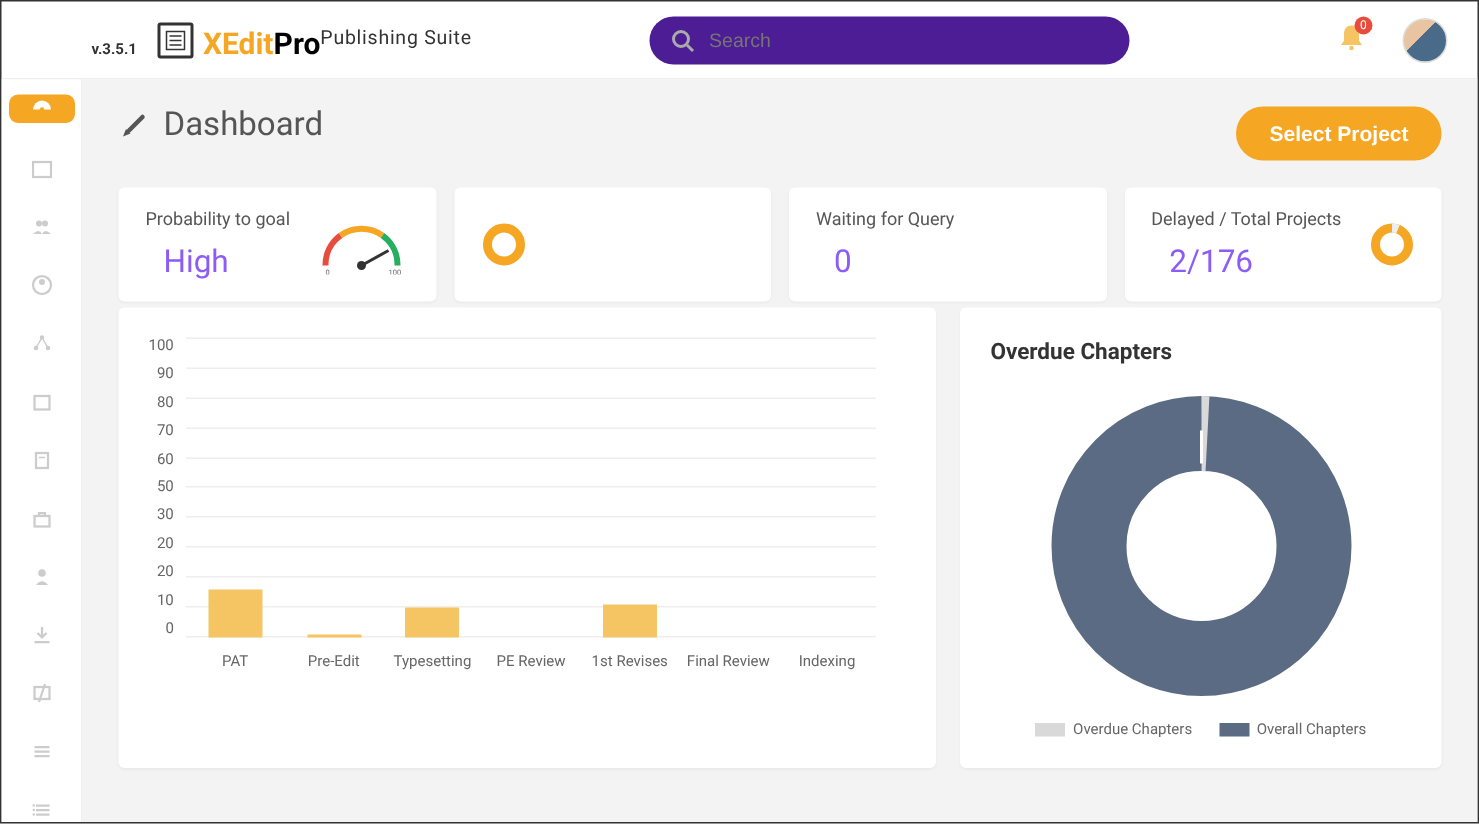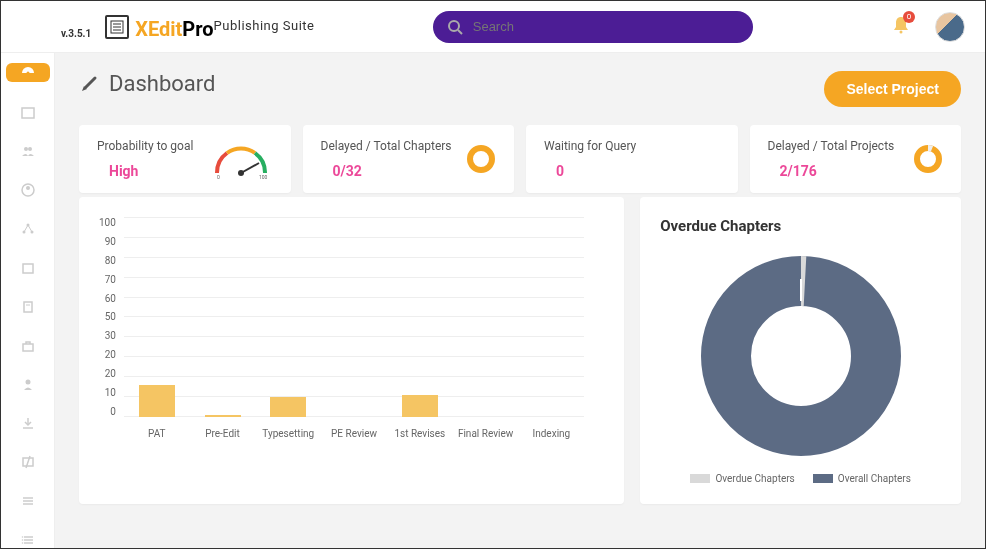--- a/index.html
+++ b/index.html
@@ -30,21 +30,21 @@
     
     .content { flex: 1; background: #f3f3f3; padding: 18px 24px; overflow: auto; }
     .page-header { display: flex; align-items: flex-start; justify-content: space-between; margin-bottom: 18px; }
     .page-title { display: flex; align-items: center; gap: 10px; font-size: 22px; color: #555; font-weight: 400; }
     .btn-primary { background: #f5a623; color: #fff; border: none; padding: 10px 22px; border-radius: 20px; font-size: 14px; font-weight: 600; cursor: pointer; }
     
     .cards-row { display: flex; gap: 12px; margin-bottom: 4px; }
     .card { background: #fff; border-radius: 4px; padding: 14px 18px; flex: 1; display: flex; justify-content: space-between; align-items: center; box-shadow: 0 1px 2px rgba(0,0,0,0.04); }
     .card-text { display: flex; flex-direction: column; gap: 10px; }
     .card-title { font-size: 12px; color: #555; }
-    .card-value { font-size: 14px; color: #ec4899; font-weight: 700; padding-left: 12px; }
+    .card-value { font-size: 21px; color: #8b5cf6; font-weight: 400; padding-left: 12px; }
     
     .charts-row { display: flex; gap: 16px; }
     .chart-panel { background: #fff; border-radius: 4px; padding: 20px; box-shadow: 0 1px 2px rgba(0,0,0,0.04); }
     .chart-bar { flex: 1.8; }
     .chart-donut-panel { flex: 1; }
     .chart-title { font-size: 15px; font-weight: 700; color: #333; margin-bottom: 16px; }
     
     .barchart { position: relative; height: 230px; display: flex; }
     .y-axis { display: flex; flex-direction: column; justify-content: space-between; align-items: flex-end; padding-right: 8px; font-size: 10px; color: #666; height: 200px; }
     .bars-area { flex: 1; position: relative; }
@@ -213,24 +213,20 @@
           <path d="M 8 34 A 24 24 0 0 1 18 14" fill="none" stroke="#e74c3c" stroke-width="4"></path>
           <path d="M 18 14 A 24 24 0 0 1 46 14" fill="none" stroke="#f5a623" stroke-width="4"></path>
           <path d="M 46 14 A 24 24 0 0 1 56 34" fill="none" stroke="#27ae60" stroke-width="4"></path>
           <circle cx="32" cy="34" r="3" fill="#333"></circle>
           <line x1="32" y1="34" x2="50" y2="24" stroke="#333" stroke-width="2"></line>
           <text x="8" y="40" font-size="5" fill="#666">0</text>
           <text x="50" y="40" font-size="5" fill="#666">100</text>
         </svg>
       </div>
       <div class="card">
-        <div class="card-text">
-          <span class="card-title">Delayed / Total Chapters</span>
-          <span class="card-value">0/32</span>
-        </div>
         <svg width="30" height="30" viewBox="0 0 30 30">
             <circle cx="15" cy="15" r="11" fill="none" stroke="#f5a623" stroke-width="6"></circle>
           </svg>
       </div>
       <div class="card">
         <div class="card-text">
           <span class="card-title">Waiting for Query</span>
           <span class="card-value">0</span>
         </div>
       </div>

